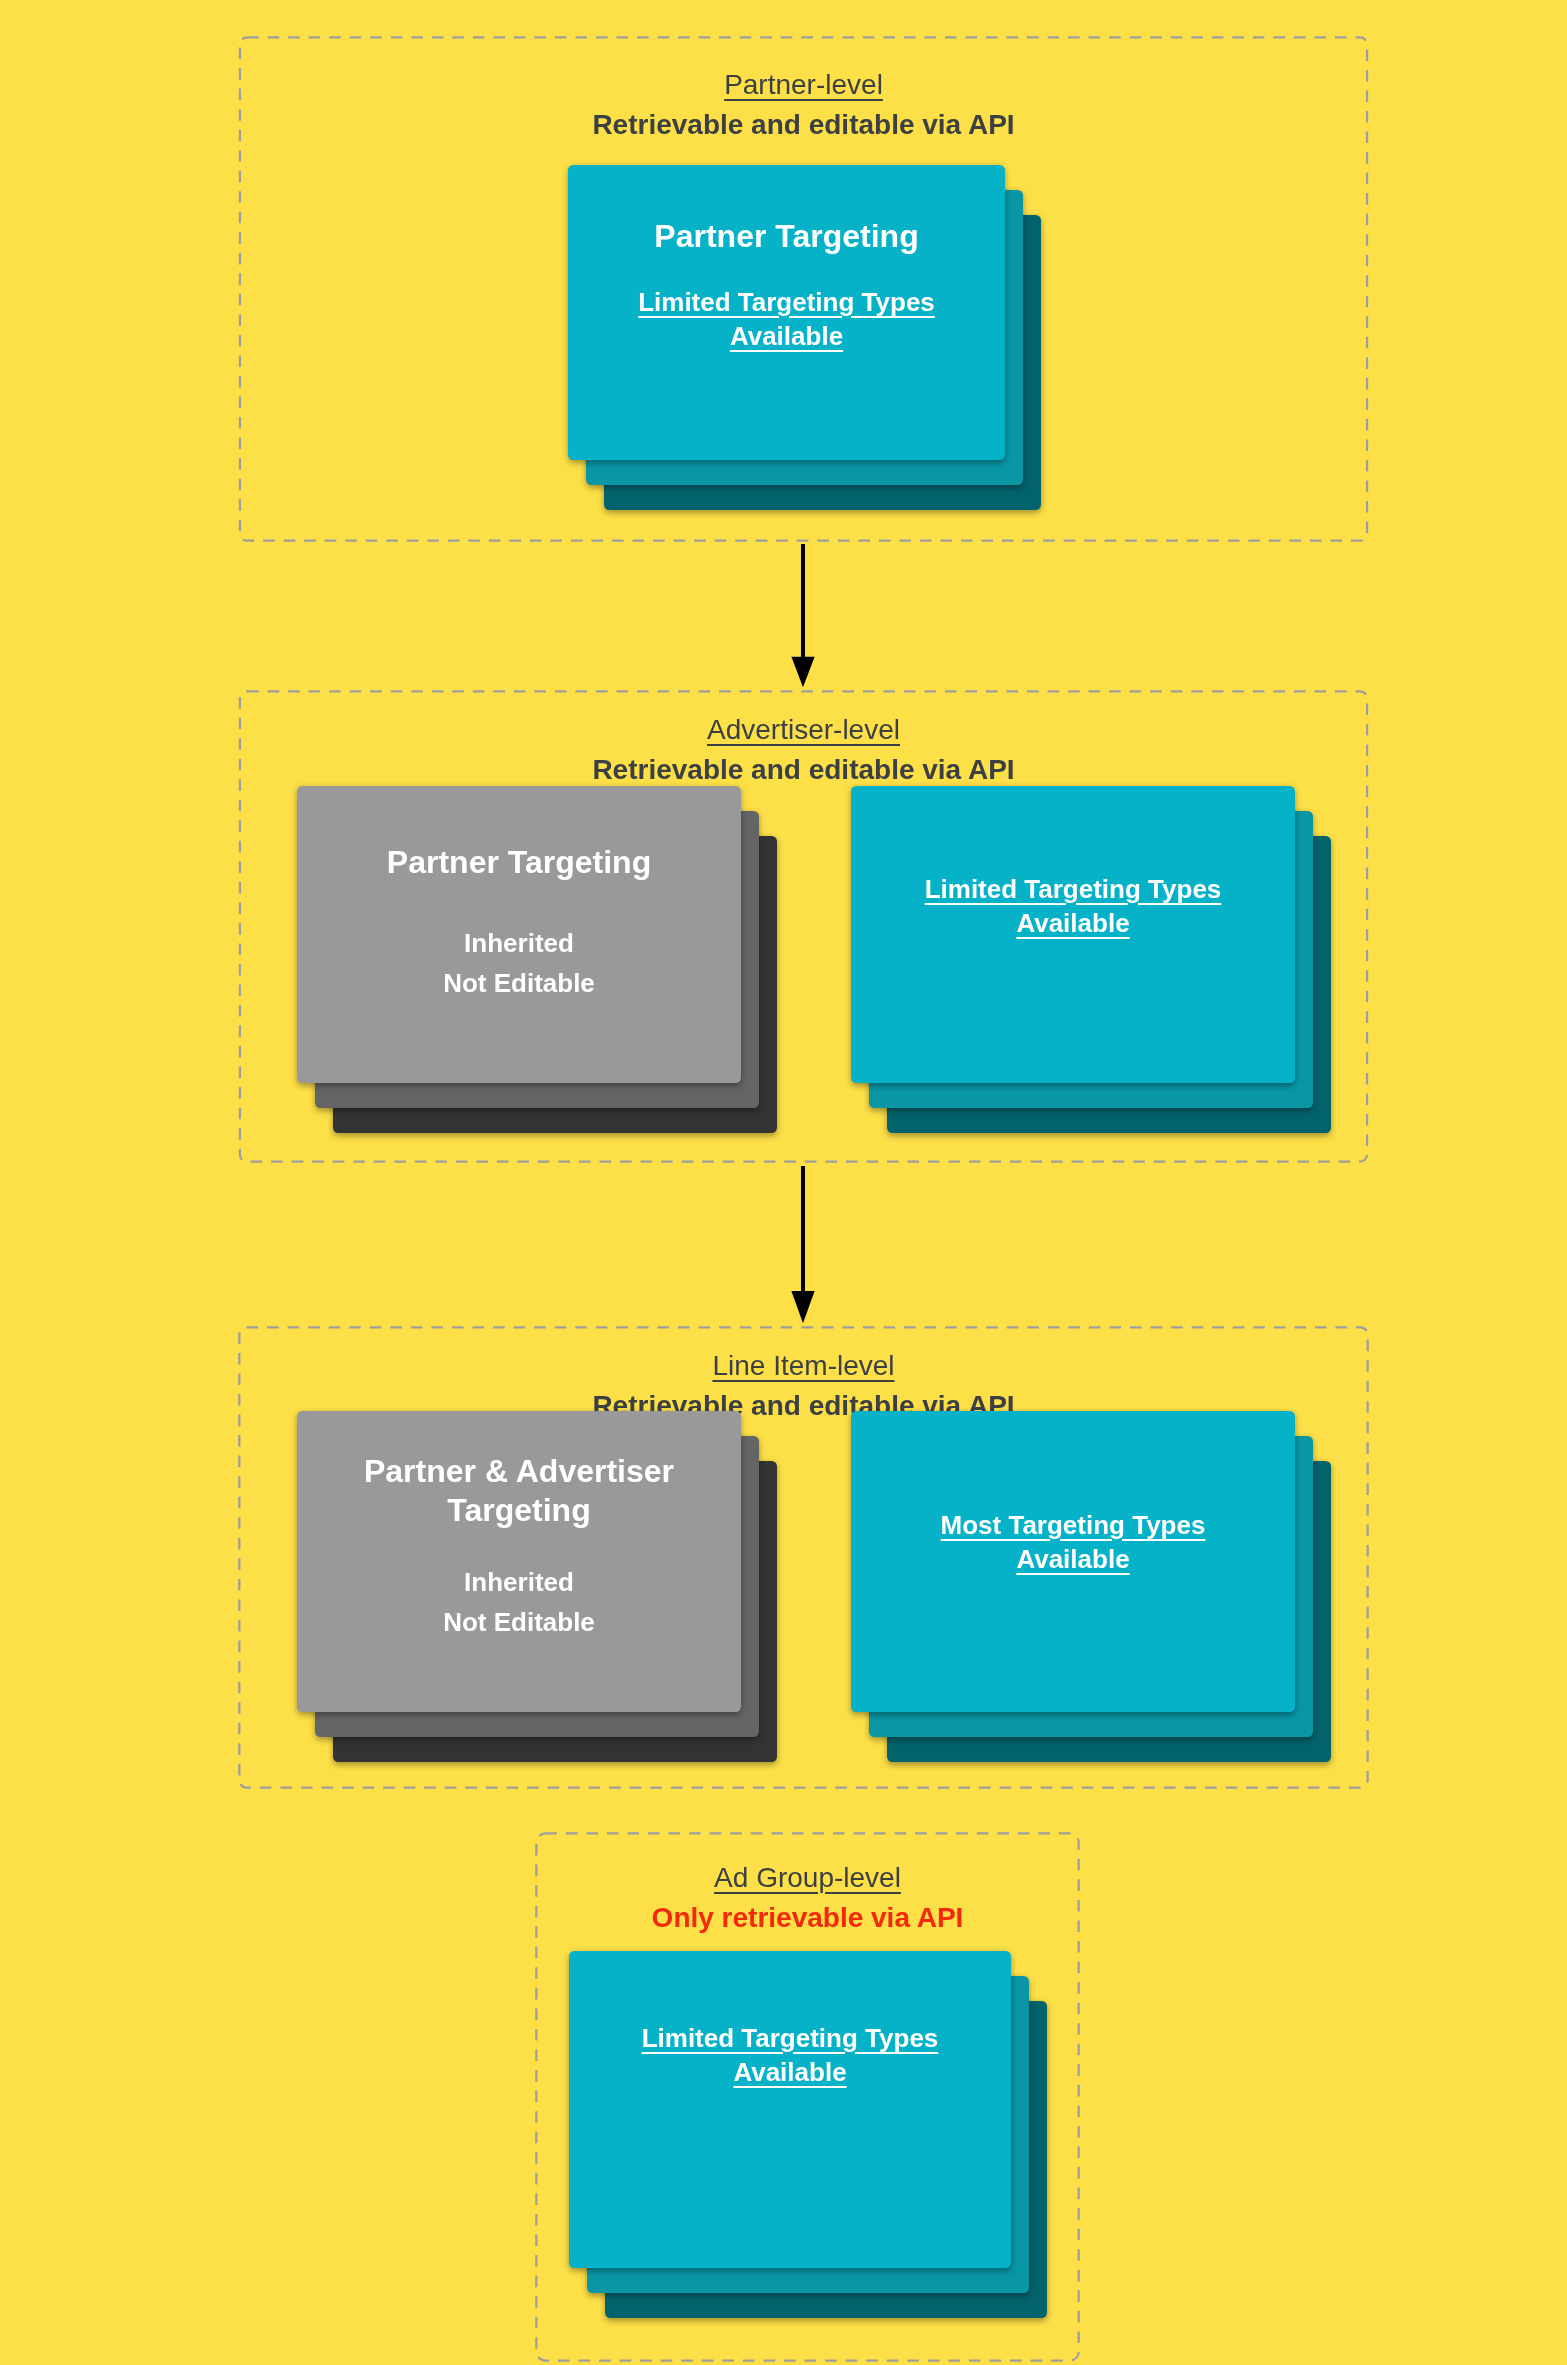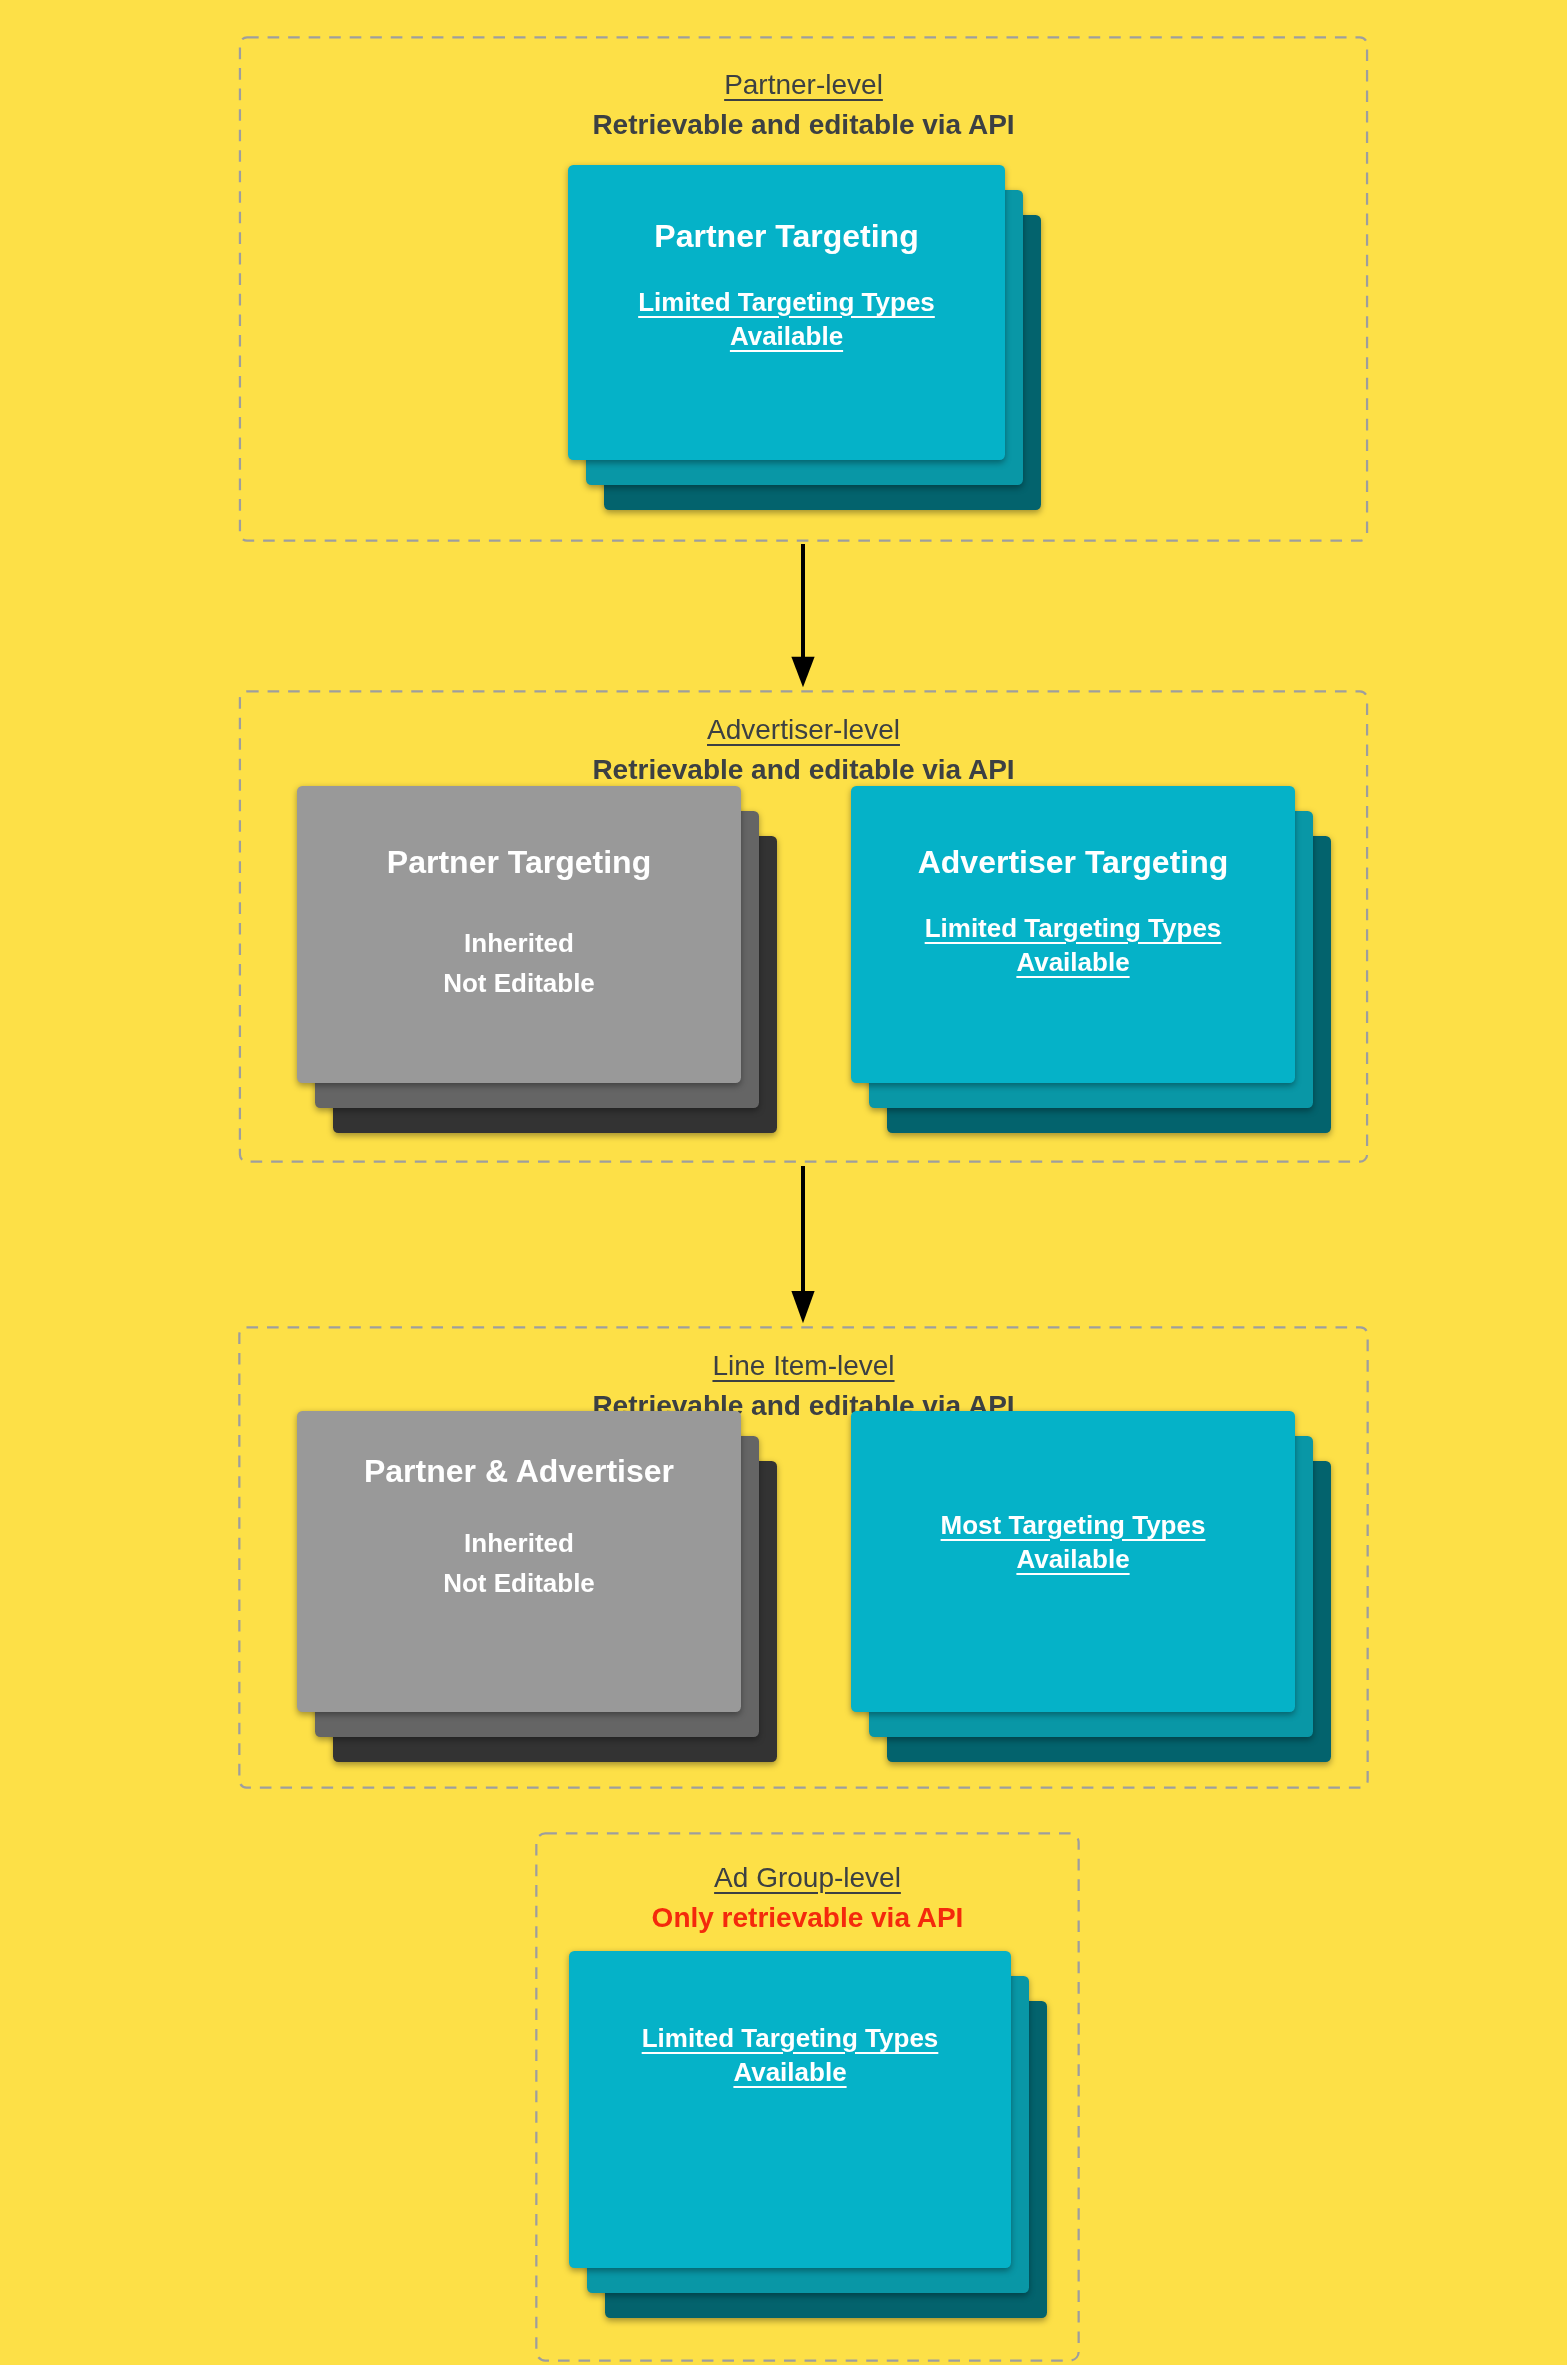--- a/index.html
+++ b/index.html
@@ -98,21 +98,20 @@
         <div class="card-body spread">
           <div>Inherited</div>
           <div>Not Editable</div>
         </div>
       </div>
     </div>
     <div class="stack teal" style="left:613px; top:96px; width:444px; height:297px;">
       <div class="layer l3"></div>
       <div class="layer l2"></div>
       <div class="card pad-t2">
-        <div class="card-title">Advertiser Targeting</div>
         <div class="card-body u">
           <div>Limited Targeting Types</div>
           <div>Available</div>
         </div>
       </div>
     </div>
   </section>
 
   <svg class="arrow" style="left:785px; top:1166px;" width="36" height="159" viewBox="0 0 40 178">
     <line x1="20" y1="0" x2="20" y2="142" stroke="#000" stroke-width="4.5"></line>
@@ -126,20 +125,21 @@
     <div class="sec-head" style="padding-top:21.4px;">
       <div class="sec-title">Line Item-level</div>
       <div class="sec-sub">Retrievable and editable via API</div>
     </div>
     <div class="stack gray" style="left:59px; top:85px; width:444px; height:301px;">
       <div class="layer l3"></div>
       <div class="layer l2"></div>
       <div class="card pad-g3">
         <div class="card-title">
           <div>Partner &amp; Advertiser</div>
+          <div>Targeting</div>
         </div>
         <div class="card-body spread">
           <div>Inherited</div>
           <div>Not Editable</div>
         </div>
       </div>
     </div>
     <div class="stack teal" style="left:613px; top:85px; width:444px; height:301px;">
       <div class="layer l3"></div>
       <div class="layer l2"></div>

